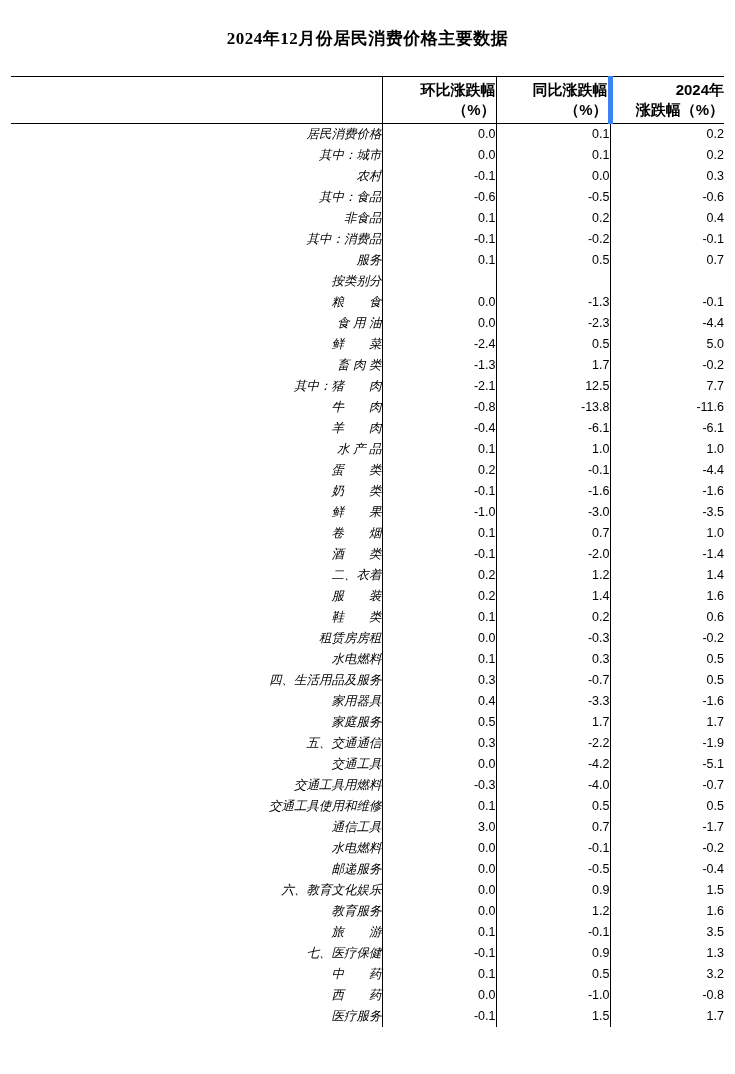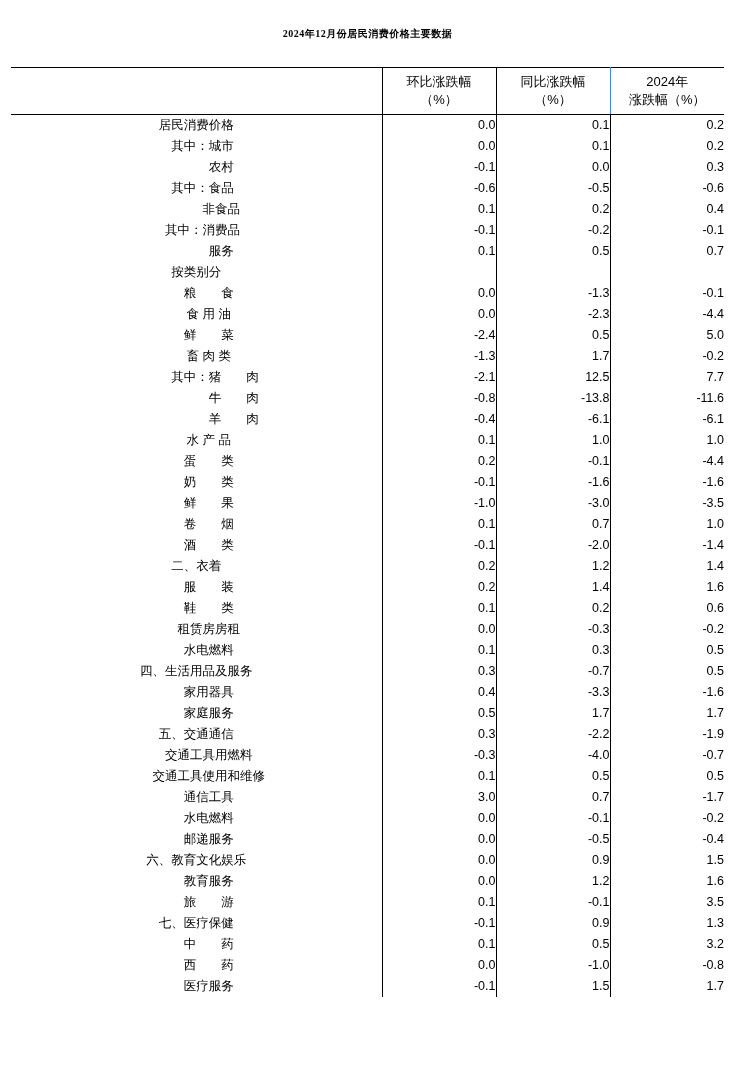--- a/index.html
+++ b/index.html
@@ -16,21 +16,21 @@
     overflow: hidden;
   }
   .page {
     width: 735px;
     height: 1074px;
     position: relative;
     box-sizing: border-box;
   }
   .title {
     text-align: center;
-    font-size: 10px;
+    font-size: 17px;
     font-weight: bold;
     font-family: "Liberation Serif", "DejaVu Serif", serif;
     padding-top: 27px;
     padding-bottom: 0;
     letter-spacing: 0.5px;
   }
   table.main {
     border-collapse: collapse;
     margin: 0 auto;
     margin-top: 26px;
@@ -42,50 +42,51 @@
   table.main col.c-num { width: 114px; }
   table.main col.c-num2 { width: 114px; }
   table.main col.c-num3 { width: 114px; }
 
   table.main th, table.main td {
     padding: 0;
     vertical-align: middle;
   }
   .hdr-row th {
     height: 46px;
-    font-weight: normal;
-    font-size: 13px;
-    text-align: center;
+    font-weight: bold;
+    font-size: 15px;
+    text-align: right;
     line-height: 1.35;
     border-bottom: 1.5px solid #000;
   }
   .hdr-row th.lbl {
     border-bottom: 1.5px solid #000;
   }
   .hdr-row th.sep {
     border-left: 1px solid #000;
   }
   .hdr-row th.sep2 {
-    border-left: 1px solid #3b82f6;
+    border-left: 5px solid #3b82f6;
   }
   .hdr-top {
     border-top: 1.5px solid #000;
   }
   .hdr-line-1 { display:block; }
   .hdr-line-2 { display:block; }
 
   tr.data td {
     height: 21px;
     line-height: 21px;
     font-size: 12.5px;
   }
   td.label {
-    text-align: center;
+    text-align: right;
     white-space: pre;
     padding-left: 4px;
+    font-style: italic;
   }
   td.num {
     text-align: right;
     padding-right: 9px;
   }
   td.v1 { border-left: 1px solid #000; }
   td.v2 { border-left: 1px solid #000; }
   td.v3 { border-left: 1px solid #000; }
 </style>
 </head>
@@ -294,20 +295,26 @@
           <td class="num v2">1.7</td>
           <td class="num v3">1.7</td>
         </tr>
         <tr class="data">
           <td class="label">五、交通通信</td>
           <td class="num v1">0.3</td>
           <td class="num v2">-2.2</td>
           <td class="num v3">-1.9</td>
         </tr>
         <tr class="data">
+          <td class="label">　　交通工具</td>
+          <td class="num v1">0.0</td>
+          <td class="num v2">-4.2</td>
+          <td class="num v3">-5.1</td>
+        </tr>
+        <tr class="data">
           <td class="label">　　交通工具用燃料</td>
           <td class="num v1">-0.3</td>
           <td class="num v2">-4.0</td>
           <td class="num v3">-0.7</td>
         </tr>
         <tr class="data">
           <td class="label">　　交通工具使用和维修</td>
           <td class="num v1">0.1</td>
           <td class="num v2">0.5</td>
           <td class="num v3">0.5</td>

